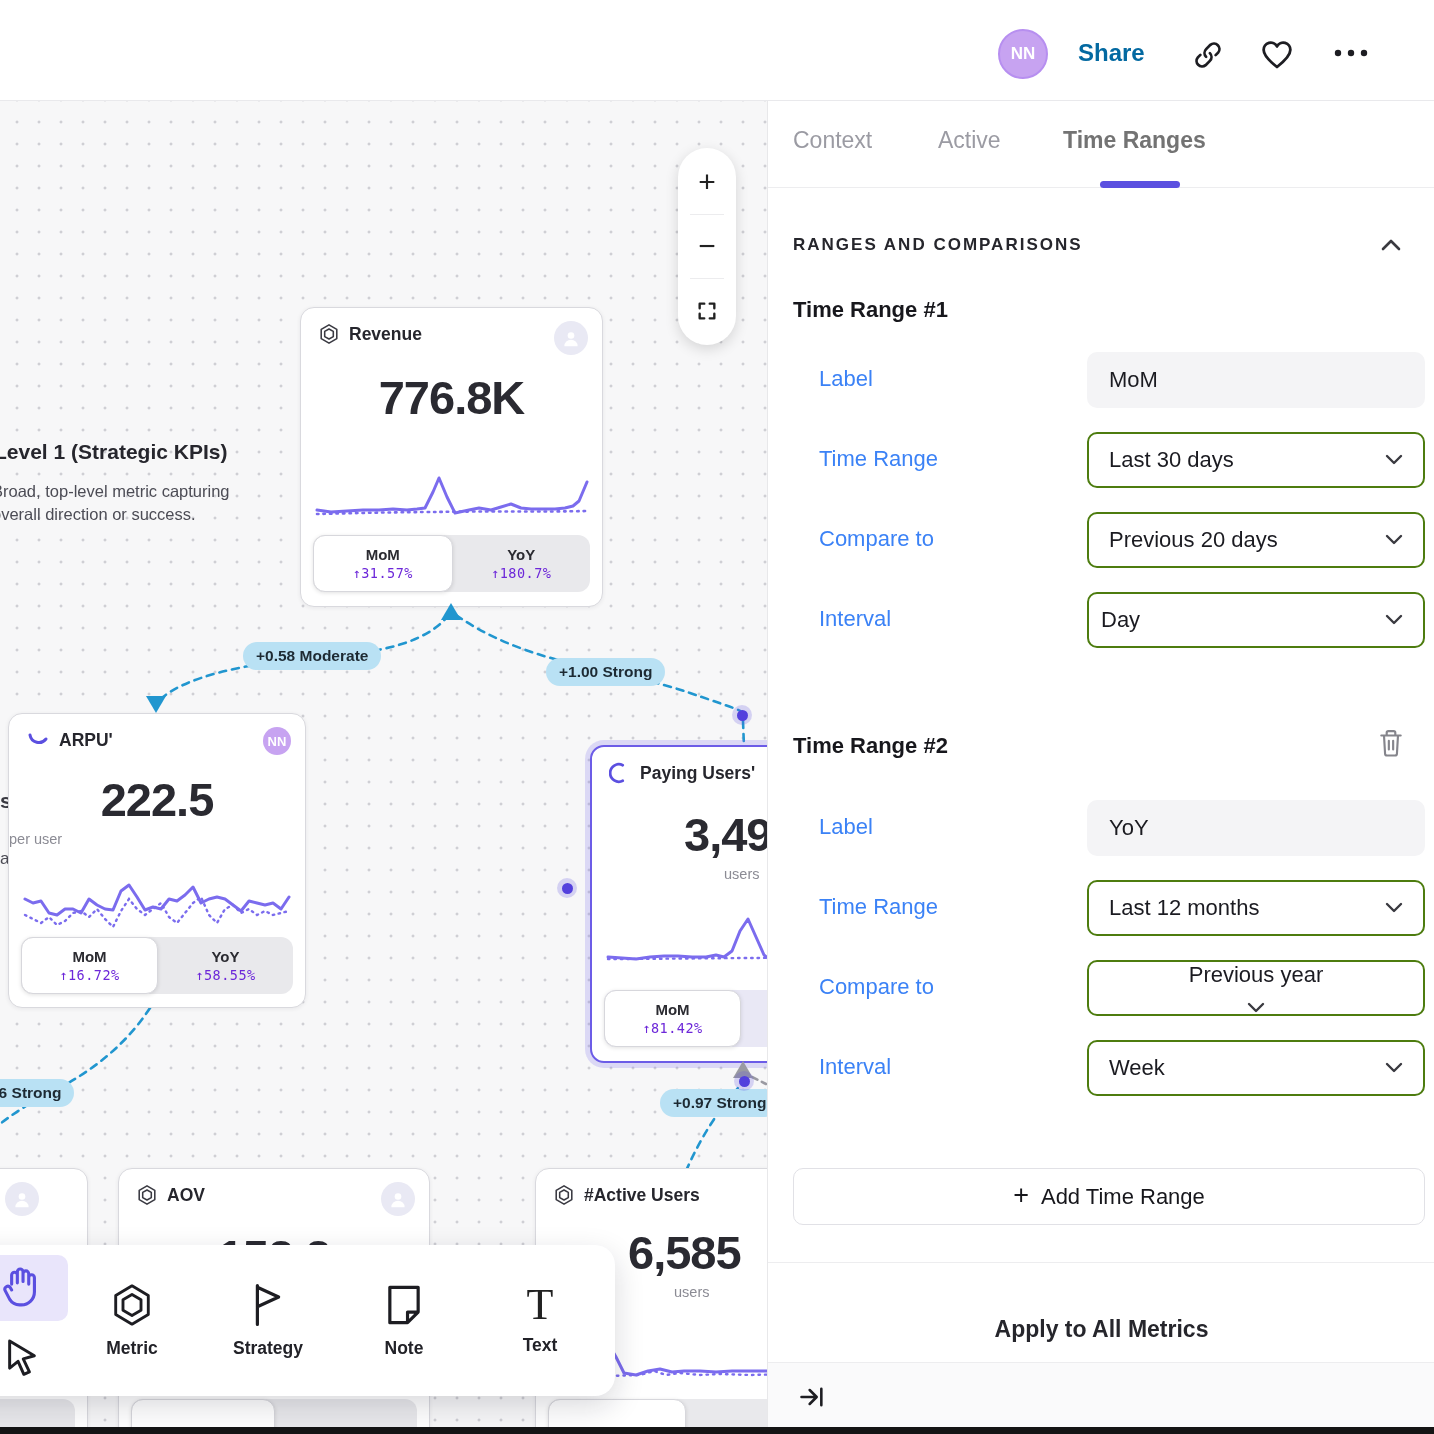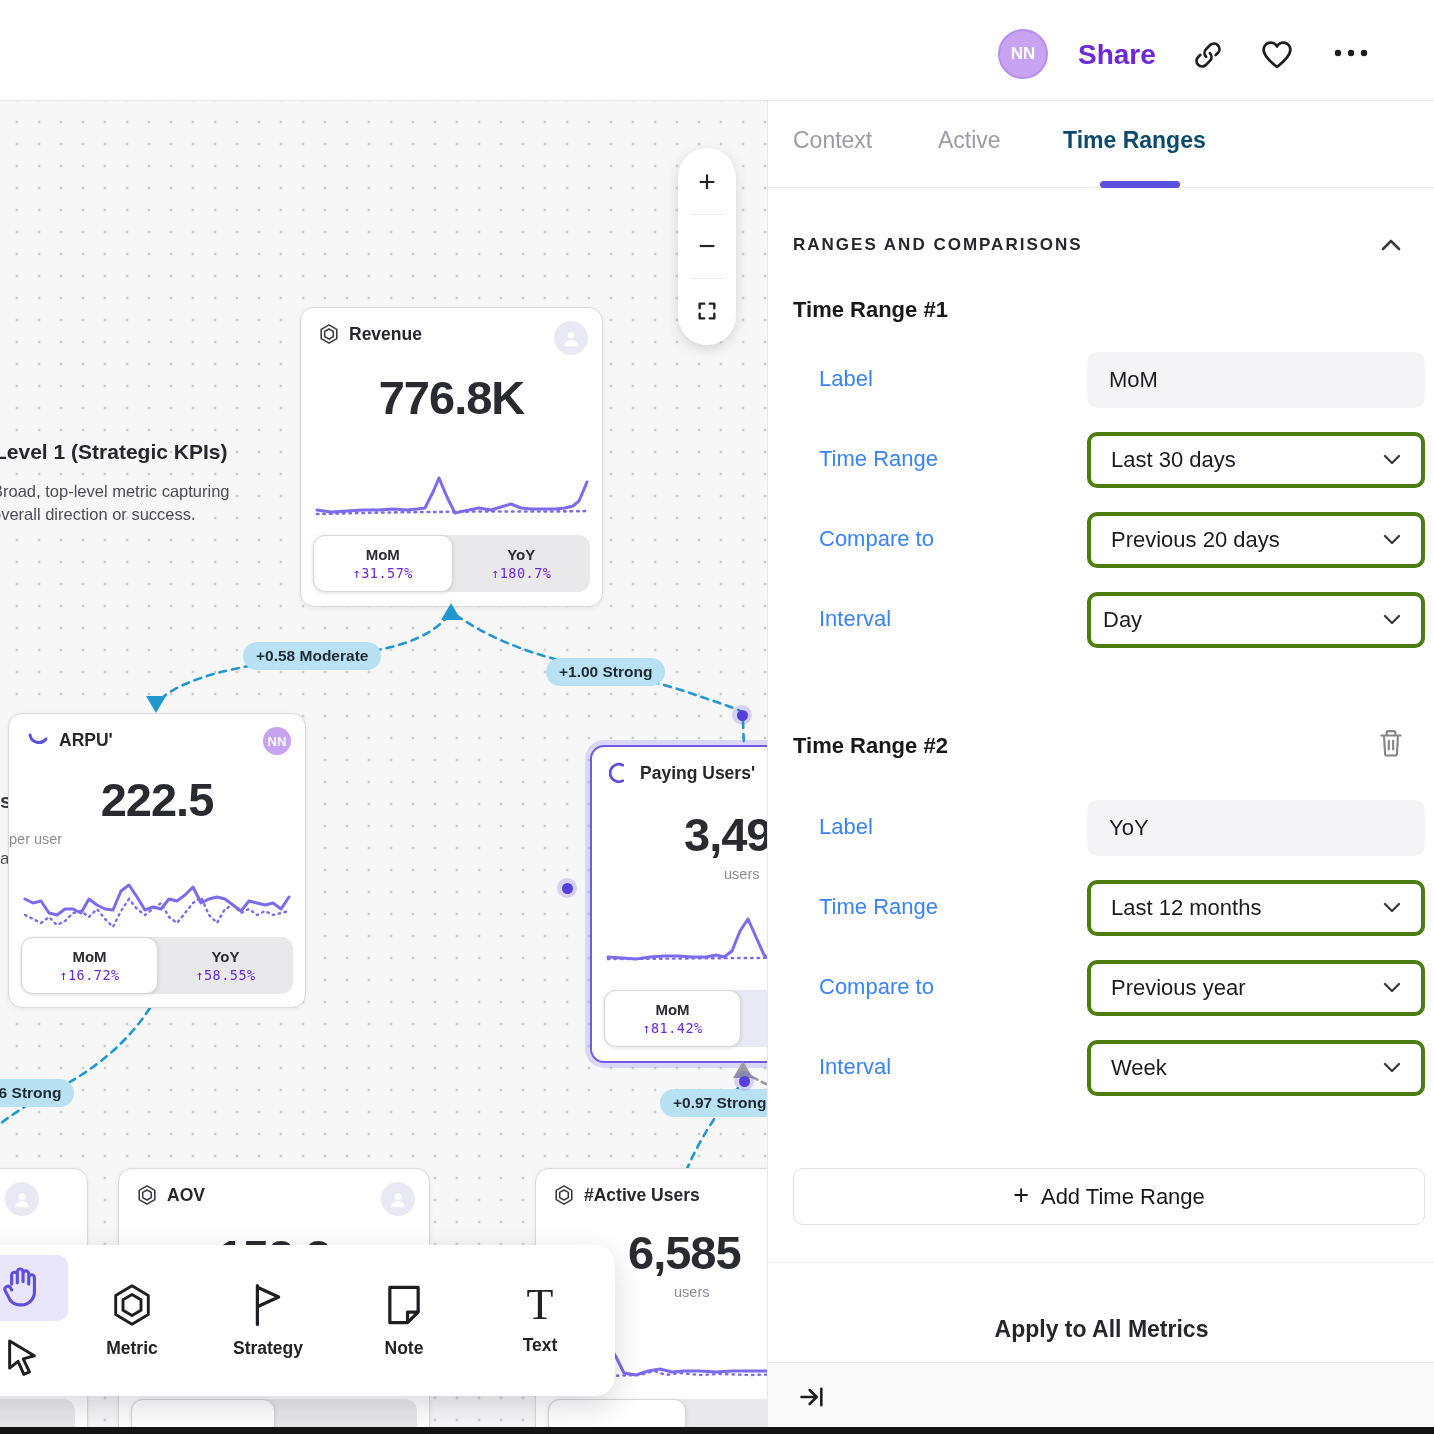--- a/index.html
+++ b/index.html
@@ -5,21 +5,21 @@
   * { margin:0; padding:0; box-sizing:border-box; }
   html,body { width:1434px; height:1434px; overflow:hidden; background:#fff;
     font-family:"Liberation Sans", sans-serif; color:#1b1b21; }
 
   
   #header { position:absolute; left:0; top:0; width:1434px; height:101px; background:#fff;
     border-bottom:1px solid #e9e9ec; z-index:10; }
   .avatar-big { position:absolute; left:998px; top:29px; width:50px; height:50px; border-radius:50%;
     background:#c7a3f1; border:2px solid #b78ff0; color:#fff; font-weight:700; font-size:17px;
     display:flex; align-items:center; justify-content:center; }
-  .share-label { position:absolute; left:1078px; top:39px; font-size:28px; font-weight:600; color:#6d28d9; }
+  .share-label { position:absolute; left:1078px; top:39px; font-size:24px; font-weight:600; color:#0369a1; }
   .hicon { position:absolute; top:40px; }
 
   
   #canvas { position:absolute; left:0; top:101px; width:767px; height:1333px; overflow:hidden;
     background-color:#f7f7f8;
     background-image:radial-gradient(circle,#cfcfd4 1.3px, transparent 1.7px);
     background-size:22px 22px; background-position:6px 10px; }
 
   .note-title { position:absolute; left:-6px; top:339px; font-size:21px; font-weight:700; color:#26262d; z-index:1; white-space:nowrap;}
   .note-desc { position:absolute; left:-8px; top:379px; font-size:16.5px; color:#4c4c55; line-height:23px; z-index:1; white-space:nowrap;}
@@ -71,33 +71,33 @@
   .tools-row { position:absolute; left:122px; top:0; height:151px; display:flex; }
   .tool { width:136px; display:flex; flex-direction:column; align-items:center; justify-content:center; gap:10px; }
   .tool-label { font-size:17.5px; font-weight:600; color:#222228; }
   .ticonT { font-family:"Liberation Serif", serif; font-size:44px; font-weight:500; color:#222; line-height:40px; }
 
   
   #panel { position:absolute; left:767px; top:101px; width:667px; height:1333px; background:#fff;
     border-left:1px solid #e8e8ea; z-index:9; }
   .tabs { position:absolute; left:0; top:0; width:667px; height:87px; border-bottom:1px solid #ededef; }
   .tab { position:absolute; top:26px; font-size:23px; font-weight:500; color:#9b9ba3; }
-  .tab.active { color:#0c4a6e; font-weight:600; }
+  .tab.active { color:#737373; font-weight:600; }
   .tab-underline { position:absolute; left:332px; top:80px; width:80px; height:7px; border-radius:4px; background:#5b50e0; }
 
   .section-h { position:absolute; left:25px; top:134px; font-size:17px; font-weight:700;
     letter-spacing:2px; color:#26262c; }
   .section-chevron { position:absolute; right:32px; top:136px; }
 
   .tr-title { position:absolute; left:25px; font-size:22px; font-weight:700; color:#17171c; }
   .frow-label { position:absolute; left:51px; font-size:22px; color:#3b82f6; }
   .fbox { position:absolute; left:319px; width:338px; height:56px; border-radius:10px;
     font-size:22px; font-weight:500; color:#1b1b21; display:flex; align-items:center; }
   .fbox.input { background:#f4f4f6; border:none; padding:0 22px; font-family:"Liberation Sans",sans-serif; }
-  .fbox.select { background:#fff; border:4px solid #4d7c0f; padding:0 20px; justify-content:space-between; }
+  .fbox.select { background:#fff; border:2px solid #4d7c0f; padding:0 20px; justify-content:space-between; }
   .trash { position:absolute; right:30px; }
 
   .add-btn { position:absolute; left:25px; top:1067px; width:632px; height:57px; border:1px solid #e1e1e6;
     border-radius:10px; background:#fff; display:flex; align-items:center; justify-content:center;
     gap:12px; font-size:22px; font-weight:500; color:#17171c; }
   .plus { font-size:27px; font-weight:400; margin-top:-3px; }
   .pdiv { position:absolute; left:0; top:1161px; width:667px; height:1px; background:#ededef; }
   .apply-btn { position:absolute; left:0; top:1206px; width:667px; height:44px; text-align:center;
     font-size:23px; font-weight:600; color:#26262c; line-height:44px; }
   .pfooter { position:absolute; left:0; top:1261px; width:667px; height:72px; background:#fafafb;
@@ -398,21 +398,21 @@
   <div class="frow-label" style="top:713px;">Label</div>
   <input class="fbox input" style="top: 699px;" readonly="" value="YoY">
   <div class="frow-label" style="top:793px;">Time Range</div>
   <div class="fbox select" style="top:779px;">
     <span>Last 12 months</span>
     <svg width="18" height="12" viewBox="0 0 18 12">
         <path d="M2 2 L9 9 L16 2" fill="none" stroke="#3a3a40" stroke-width="2.4" stroke-linecap="round" stroke-linejoin="round"></path>
       </svg>
   </div>
   <div class="frow-label" style="top:873px;">Compare to</div>
-  <div class="fbox select" style="top:859px;">
+  <div class="fbox select" style="top:859px;flex-direction:column;">
     <span>Previous year</span>
     <svg width="18" height="12" viewBox="0 0 18 12">
         <path d="M2 2 L9 9 L16 2" fill="none" stroke="#3a3a40" stroke-width="2.4" stroke-linecap="round" stroke-linejoin="round"></path>
       </svg>
   </div>
   <div class="frow-label" style="top:953px;">Interval</div>
   <div class="fbox select" style="top:939px;">
     <span>Week</span>
     <svg width="18" height="12" viewBox="0 0 18 12">
         <path d="M2 2 L9 9 L16 2" fill="none" stroke="#3a3a40" stroke-width="2.4" stroke-linecap="round" stroke-linejoin="round"></path>

